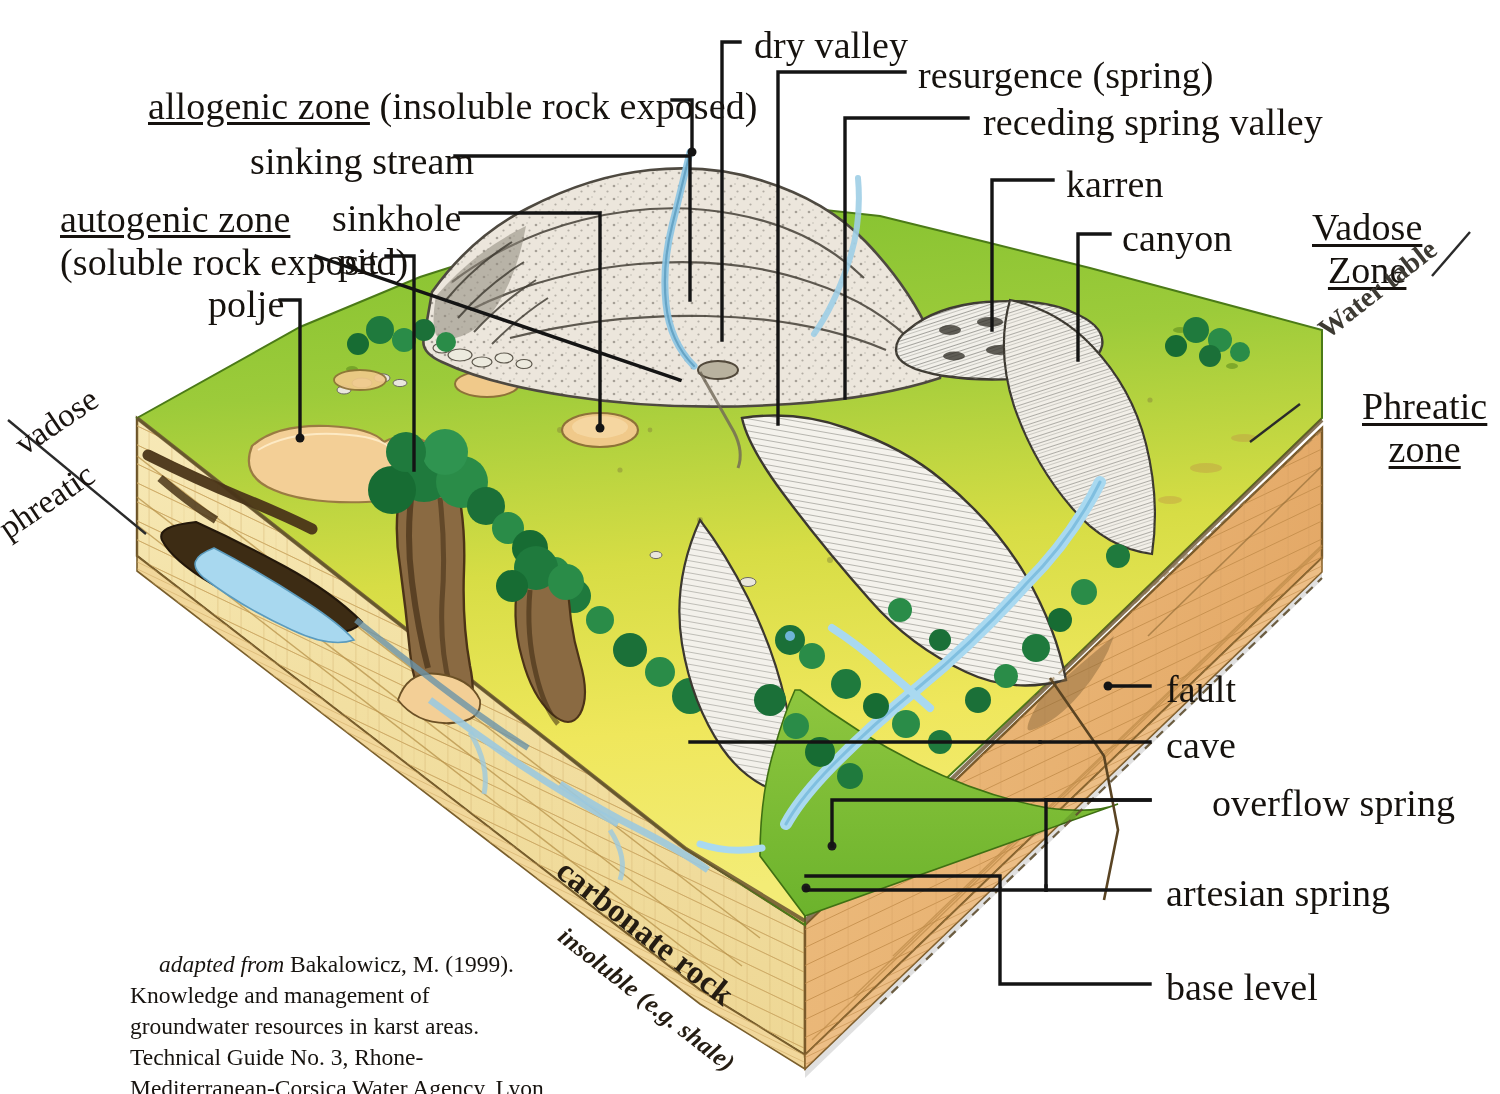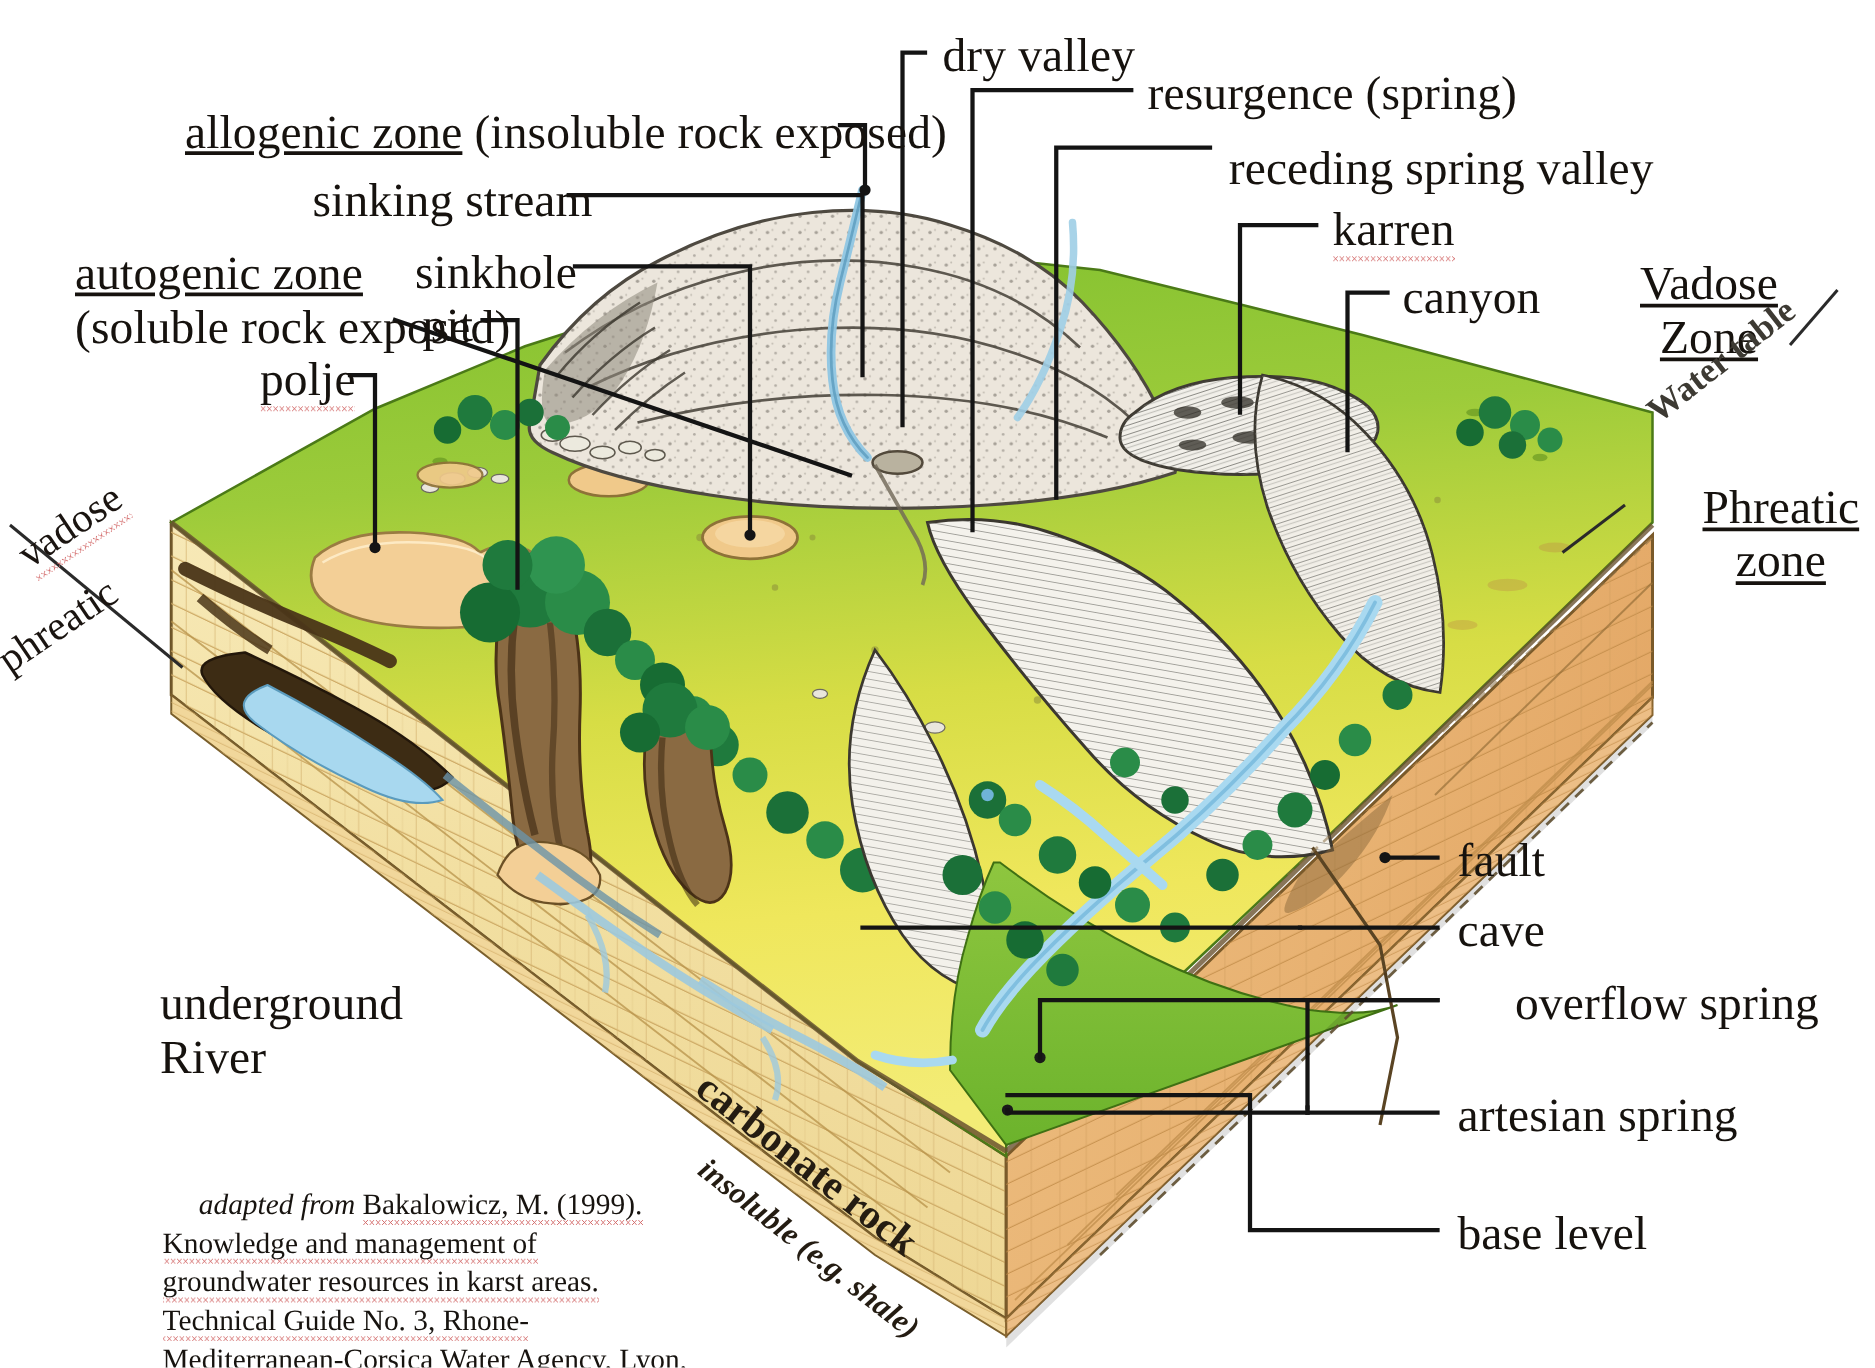--- a/index.html
+++ b/index.html
@@ -529,40 +529,38 @@
 <div class="lbl" style="left:332px;top:197px;">sinkhole</div>
 
 <div class="lbl" style="left:338px;top:240px;">pit</div>
 
 <div class="lbl sq" style="left:208px;top:283px;">polje</div>
 
 <div class="lbl" style="left:754px;top:24px;">dry valley</div>
 
 <div class="lbl" style="left:918px;top:54px;">resurgence (spring)</div>
 
-<div class="lbl" style="left:983px;top:114px;">receding spring valley</div>
+<div class="lbl" style="left:983px;top:101px;">receding spring valley</div>
 
 <div class="lbl sq" style="left:1066px;top:163px;">karren</div>
 
 <div class="lbl" style="left:1122px;top:217px;">canyon</div>
 
 <div class="lbl two u" style="left:1312px;top:206px;text-decoration:underline;text-underline-offset:4px;">Vadose
 Zone</div>
 
 <div class="lbl two" style="left:1362px;top:385px;text-decoration:underline;text-underline-offset:4px;">Phreatic
 zone</div>
 
 <div class="lbl rot-wt" style="left:1312px;top:320px;">Water table</div>
 
 <div class="lbl rot-vadose sq" style="left:8px;top:432px;">vadose</div>
 
 <div class="lbl rot-phreatic" style="left:-8px;top:516px;">phreatic</div>
 
-<div class="lbl two ctr" style="left:128px;top:782px;width:210px;">underground
-River</div>
 
 <div class="lbl rot-carb" style="left:572px;top:852px;">carbonate rock</div>
 
 <div class="lbl rot-insol" style="left:570px;top:922px;">insoluble (e.g. shale)</div>
 
 <div class="lbl" style="left:1166px;top:668px;">fault</div>
 
 <div class="lbl" style="left:1166px;top:724px;">cave</div>
 
 <div class="lbl" style="left:1166px;top:782px;margin-left:46px;">overflow spring</div>

